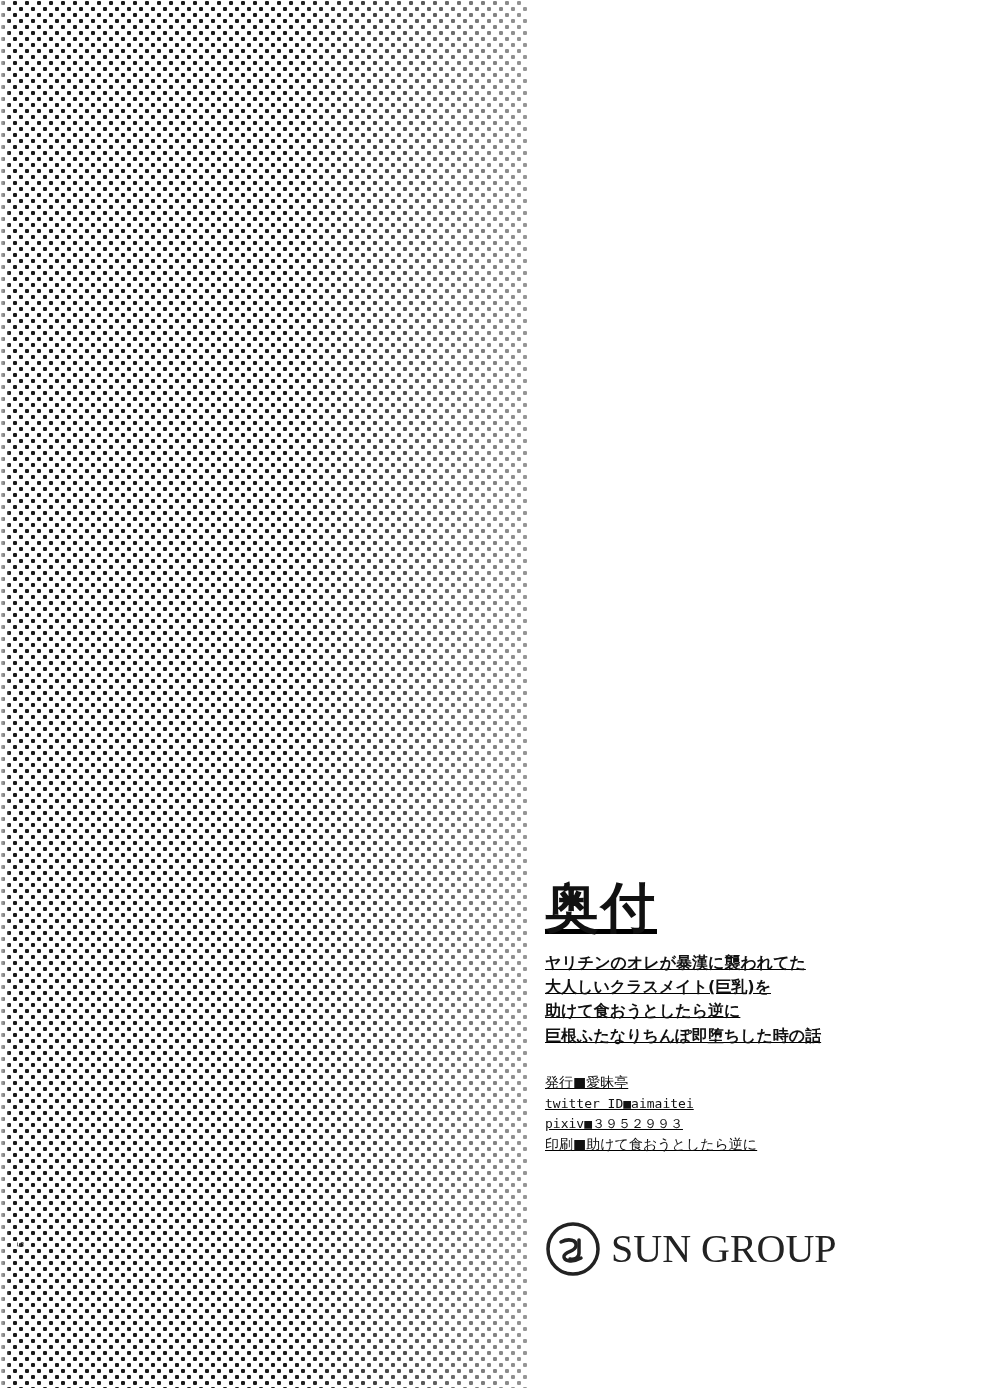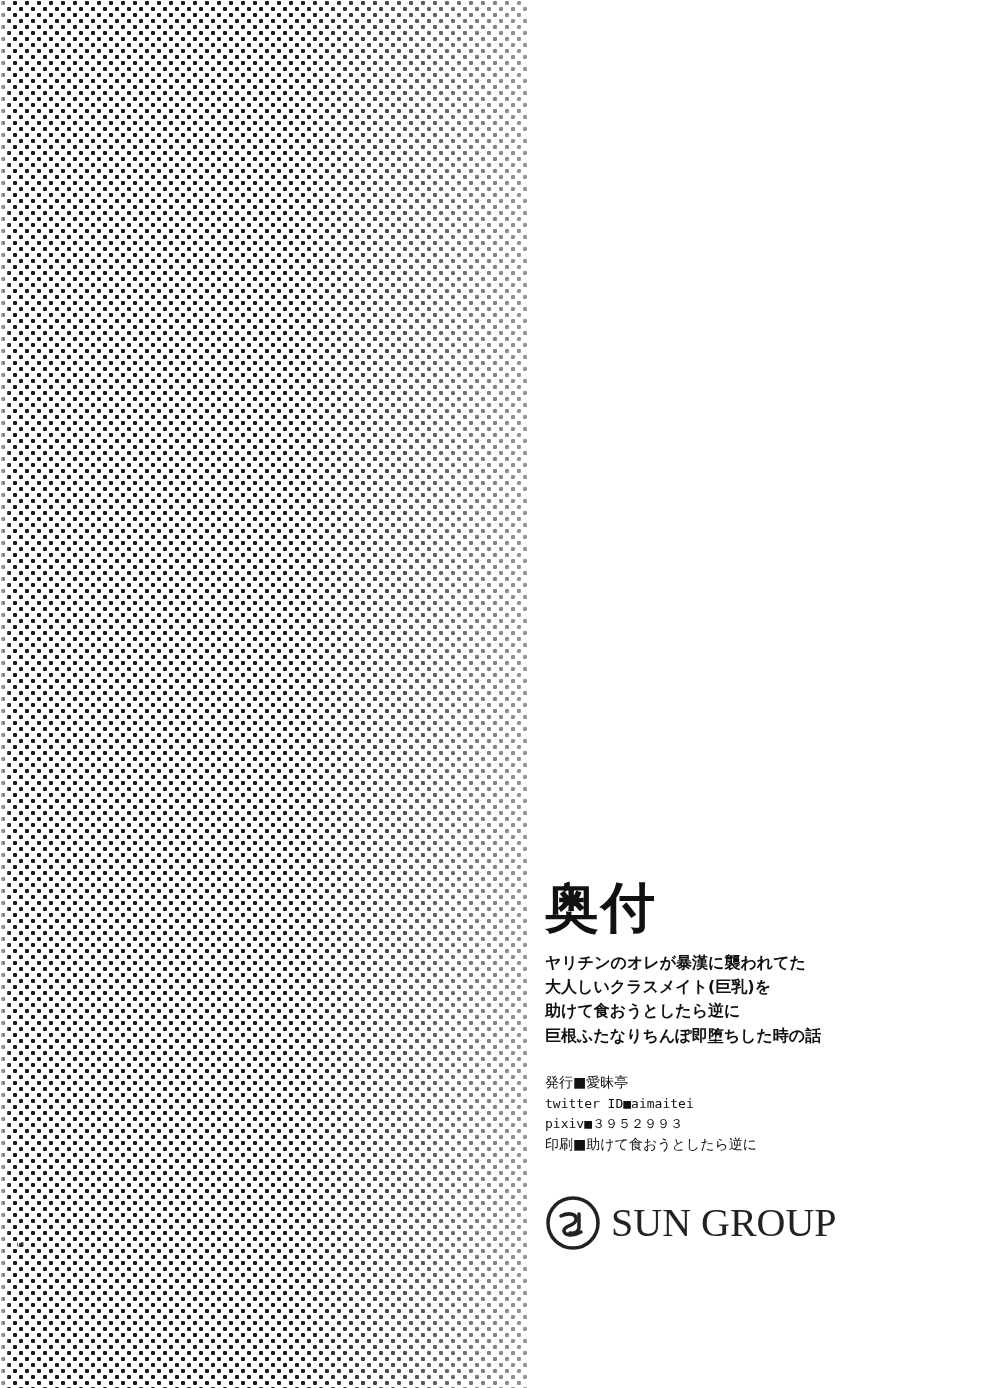--- a/index.html
+++ b/index.html
@@ -55,20 +55,21 @@
     transform-origin: left top;
     letter-spacing: 0;
   }
 
   
   .colophon {
     position: absolute;
     left: 545px;
     top: 880px;
     width: 420px;
+    text-decoration: underline;
   }
   .colophon-heading {
     font-family: "DejaVu Sans", sans-serif;
     font-weight: bold;
     font-size: 54px;
     line-height: 1.05;
     letter-spacing: 2px;
     color: #111111;
     margin: 0 0 14px 0;
   }
@@ -93,21 +94,21 @@
   }
   .credit-mono {
     font-family: "DejaVu Sans Mono", monospace;
     font-size: 13px;
   }
 
   
   .printer {
     position: absolute;
     left: 545px;
-    top: 1195px;
+    top: 1221px;
     width: 400px;
     height: 90px;
   }
   .printer-row {
     display: flex;
     align-items: center;
     gap: 10px;
   }
   .printer-mark {
     width: 56px;

